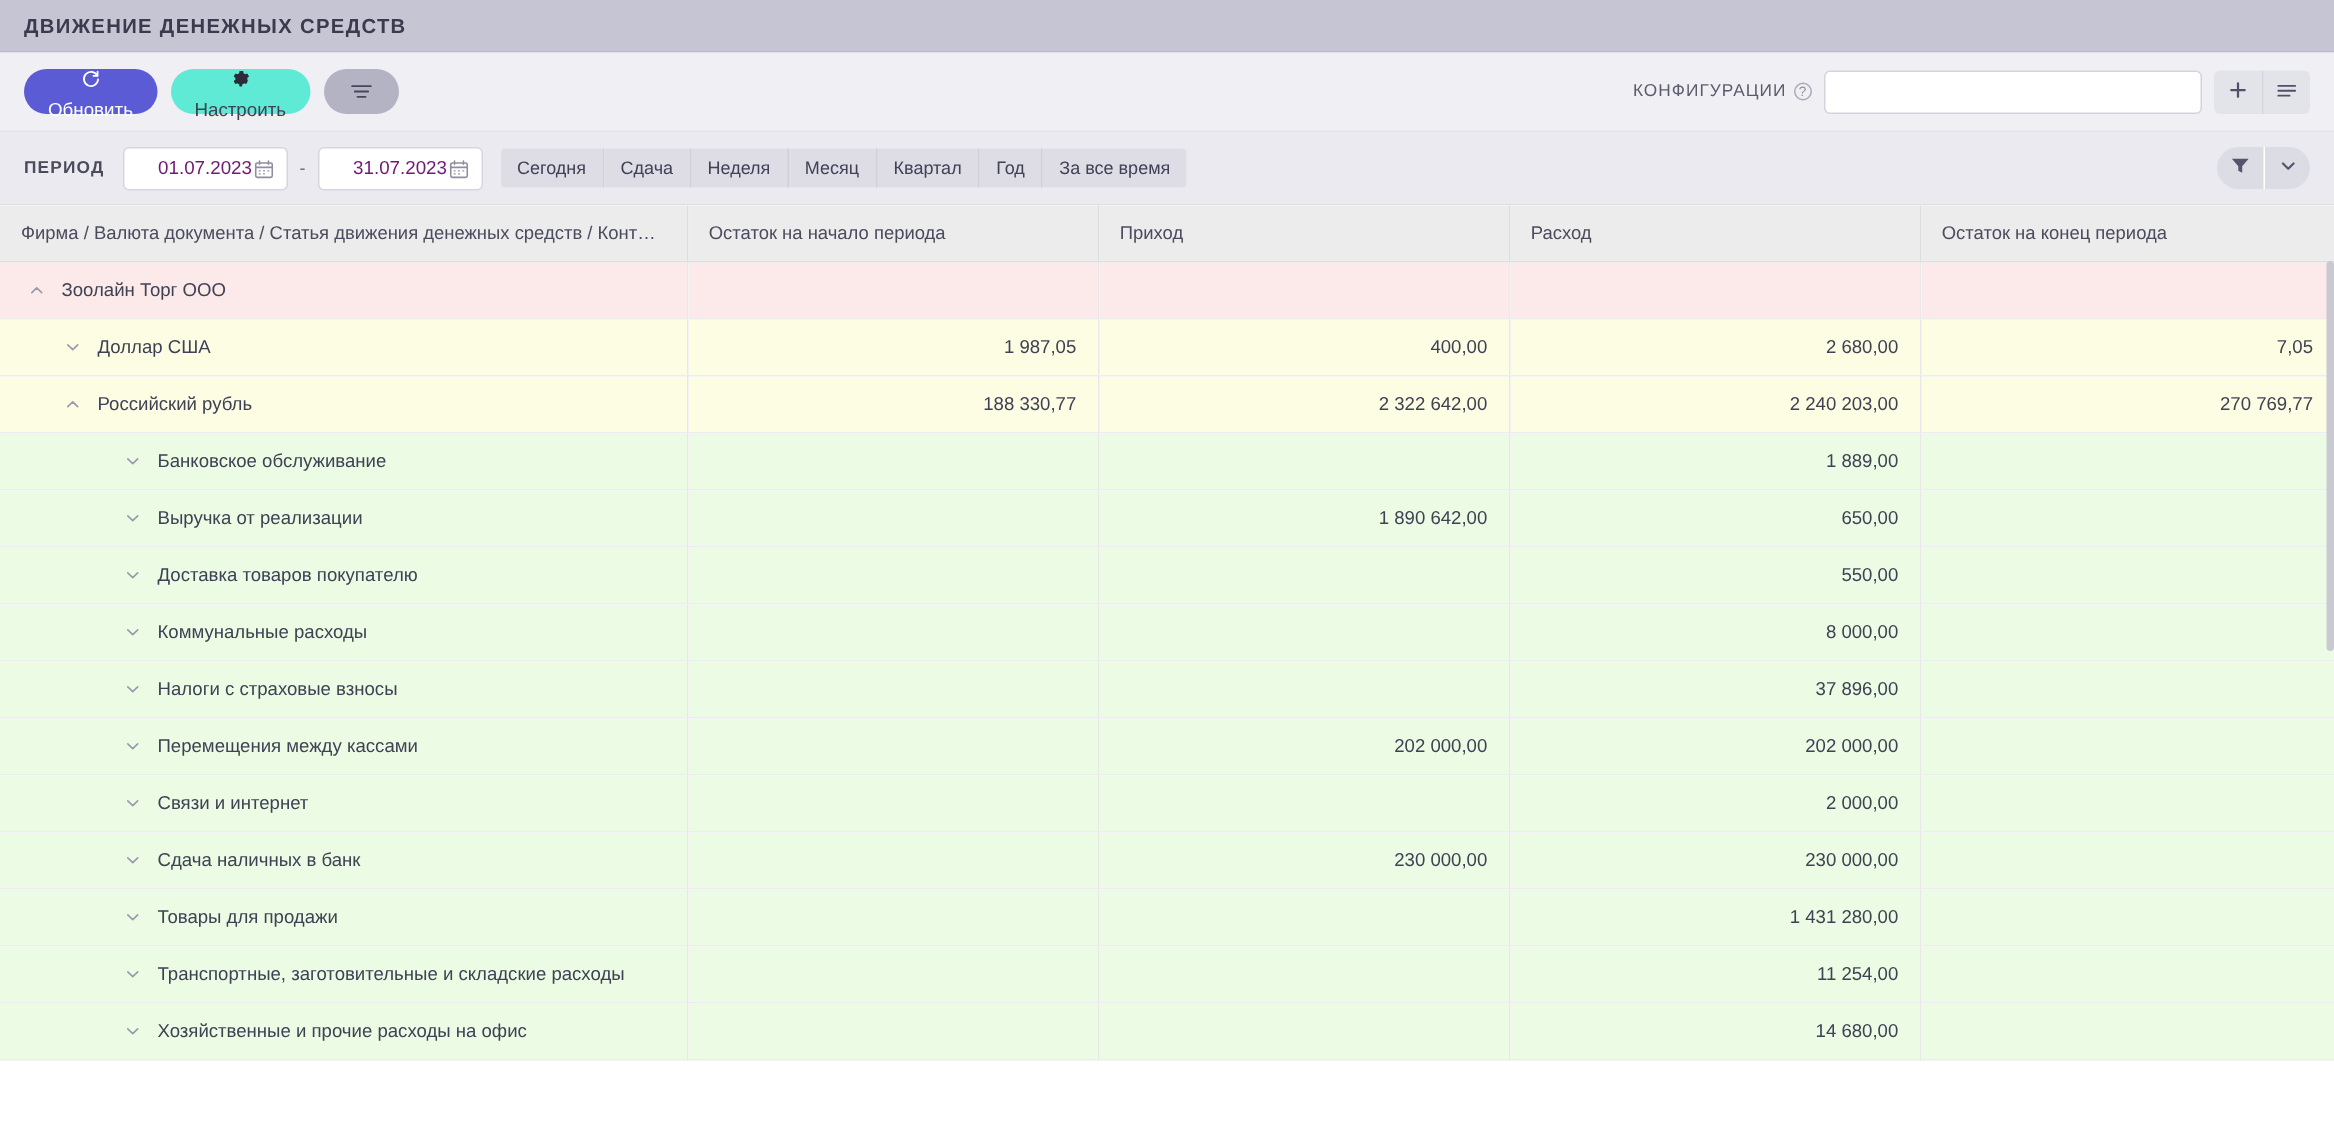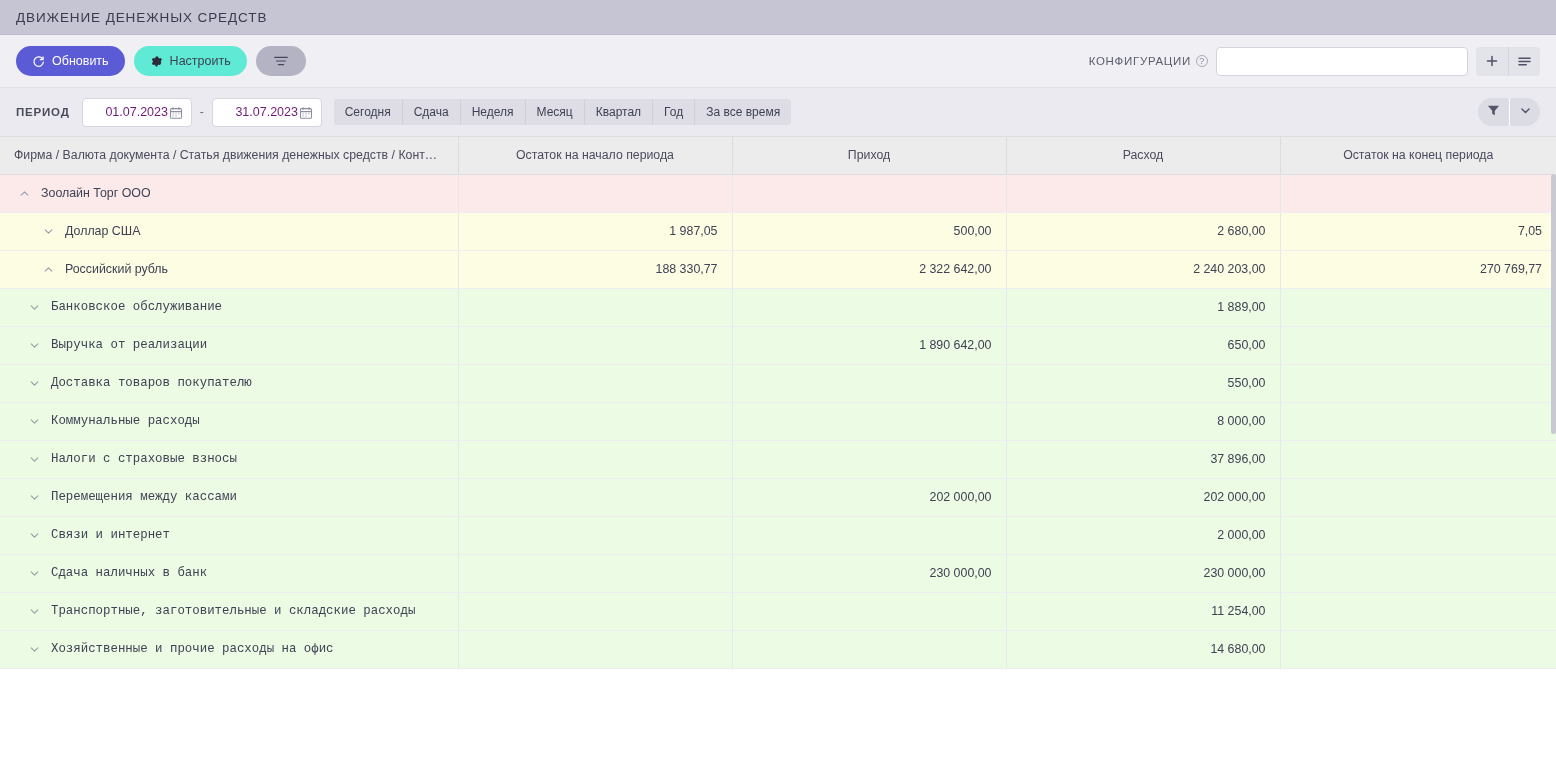--- a/index.html
+++ b/index.html
@@ -22,21 +22,21 @@
     background: #c6c5d4;
     display: flex;
     align-items: center;
     padding: 0 0 0 16px;
     border-bottom: 1px solid #bcbbcb;
   }
   .titlebar .title {
     font-size: 13.5px;
     letter-spacing: 0.9px;
     color: #3b3b4f;
-    font-weight: 400;
+    font-weight: 700;
     text-transform: uppercase;
   }
 
   
   .toolbar {
     height: 53px;
     flex: 0 0 53px;
     background: #f0f0f4;
     display: flex;
     align-items: center;
@@ -49,20 +49,21 @@
     cursor: pointer;
     border-radius: 16px;
     height: 30px;
     display: inline-flex;
     align-items: center;
     gap: 7px;
     padding: 0 16px;
     font-size: 12.5px;
     font-family: inherit;
     white-space: nowrap;
+    flex-direction: column;
   }
   .btn-primary { background: #5b5bd6; color: #ffffff; font-weight: 400; }
   .btn-secondary { background: #5eead4; color: #3f4254; margin-left: 9px; }
   .btn-icononly {
     background: #b4b3c4; color: #4a4a5e;
     margin-left: 9px; width: 50px; padding: 0; justify-content: center;
   }
   .btn svg { display: block; }
 
   .spacer { flex: 1 1 auto; }
@@ -151,21 +152,21 @@
 
   table.grid thead th {
     height: 37px;
     background: #ececed;
     font-weight: 400;
     font-size: 12.3px;
     color: #4b4b5e;
     border-bottom: 1px solid #dededf;
     border-right: 1px solid #dcdcdd;
     padding: 0 14px;
-    text-align: center;
+    text-align: left;
     white-space: nowrap;
     overflow: hidden;
     text-overflow: ellipsis;
   }
   table.grid thead th.lead { text-align: left; }
   table.grid thead th:last-child { border-right: none; }
 
   table.grid td {
     height: 37px;
     font-size: 12.4px;
@@ -187,21 +188,21 @@
 
   .cell-inner { display: flex; align-items: center; height: 37px; }
   .caret {
     width: 16px; height: 16px; flex: 0 0 16px;
     display: inline-flex; align-items: center; justify-content: center;
     cursor: pointer; color: #9a9aab;
   }
   .row-label { font-size: 12.4px; color: #3f4254; white-space: nowrap; }
   .ind-1 { padding-left: 16px; }
   .ind-2 { padding-left: 40px; }
-  .ind-3 { padding-left: 26px; font-family: Liberation Mono, monospace; }
+  .ind-3 { padding-left: 80px; }
   .row-label.pad { margin-left: 9px; }
 
   .vscroll {
     position: absolute; top: 37px; right: 0; width: 5px;
     height: 260px; background: #c9c9d2; border-radius: 3px;
   }
 </style>
 </head>
 <body>
 
@@ -364,21 +365,21 @@
               <div class="cell-inner ind-2">
                 <span class="caret">
                   <svg width="11" height="11" viewBox="0 0 13 11" fill="none" stroke="currentColor" stroke-width="1.3" stroke-linecap="round" stroke-linejoin="round">
                     <path d="M2.6 3.6L6.5 7.4l3.9-3.8"></path>
                   </svg>
                 </span>
                 <span class="row-label pad">Доллар США</span>
               </div>
             </td>
             <td>1 987,05</td>
-            <td>500,00</td>
+            <td>400,00</td>
             <td>2 680,00</td>
             <td>7,05</td>
           </tr>
           <tr class="lvl-currency">
             <td class="lead">
               <div class="cell-inner ind-2">
                 <span class="caret">
                   <svg width="11" height="11" viewBox="0 0 13 11" fill="none" stroke="currentColor" stroke-width="1.3" stroke-linecap="round" stroke-linejoin="round">
                     <path d="M2.6 7.4L6.5 3.6l3.9 3.8"></path>
                   </svg>
@@ -520,20 +521,36 @@
             <td></td>
           </tr>
           <tr class="lvl-item">
             <td class="lead">
               <div class="cell-inner ind-3">
                 <span class="caret">
                   <svg width="11" height="11" viewBox="0 0 13 11" fill="none" stroke="currentColor" stroke-width="1.3" stroke-linecap="round" stroke-linejoin="round">
                     <path d="M2.6 3.6L6.5 7.4l3.9-3.8"></path>
                   </svg>
                 </span>
+                <span class="row-label pad">Товары для продажи</span>
+              </div>
+            </td>
+            <td></td>
+            <td></td>
+            <td>1 431 280,00</td>
+            <td></td>
+          </tr>
+          <tr class="lvl-item">
+            <td class="lead">
+              <div class="cell-inner ind-3">
+                <span class="caret">
+                  <svg width="11" height="11" viewBox="0 0 13 11" fill="none" stroke="currentColor" stroke-width="1.3" stroke-linecap="round" stroke-linejoin="round">
+                    <path d="M2.6 3.6L6.5 7.4l3.9-3.8"></path>
+                  </svg>
+                </span>
                 <span class="row-label pad">Транспортные, заготовительные и складские расходы</span>
               </div>
             </td>
             <td></td>
             <td></td>
             <td>11 254,00</td>
             <td></td>
           </tr>
           <tr class="lvl-item">
             <td class="lead">

